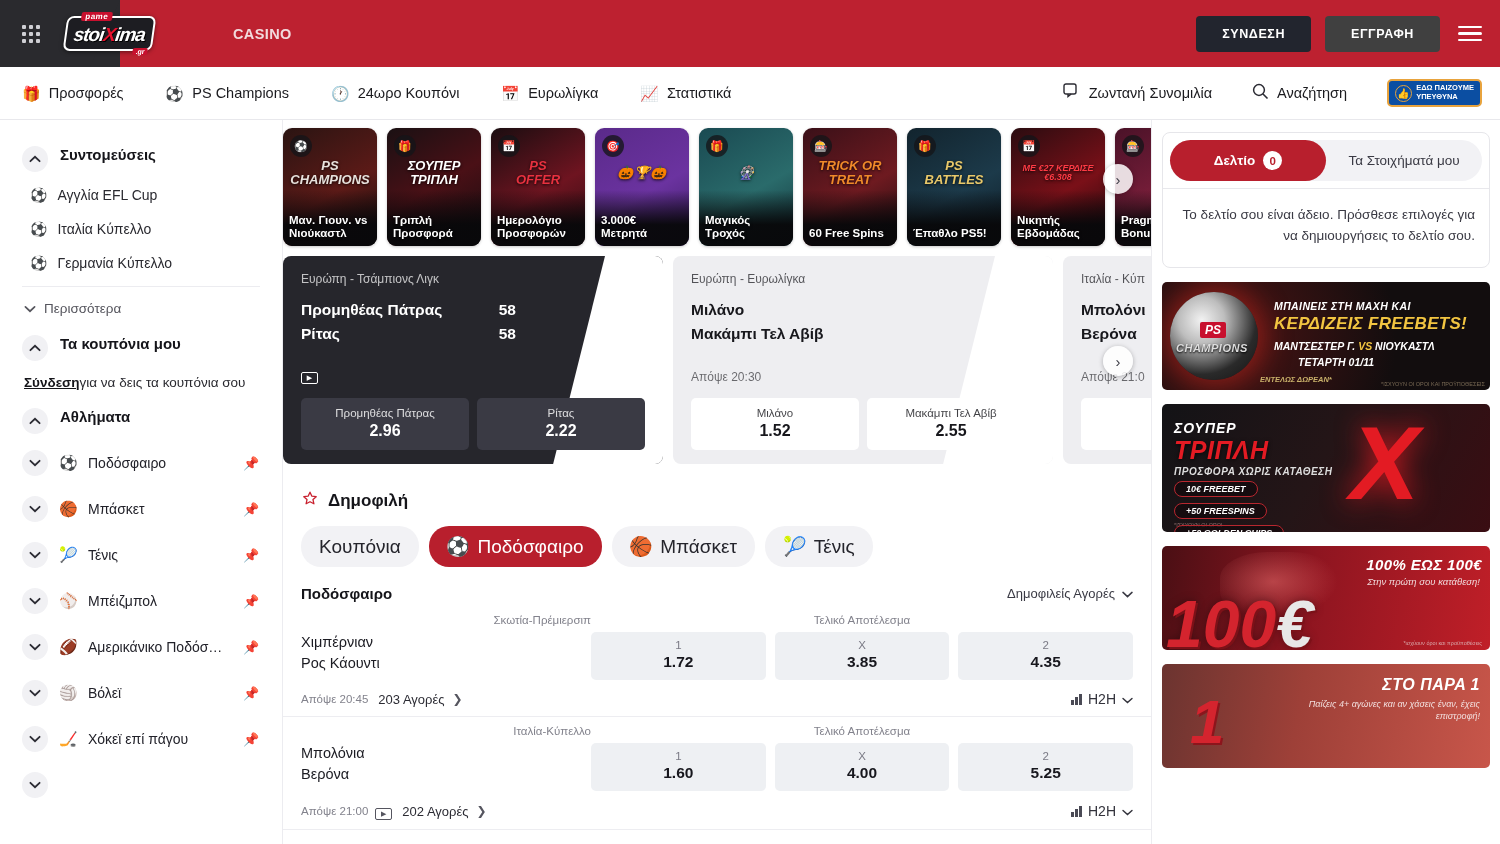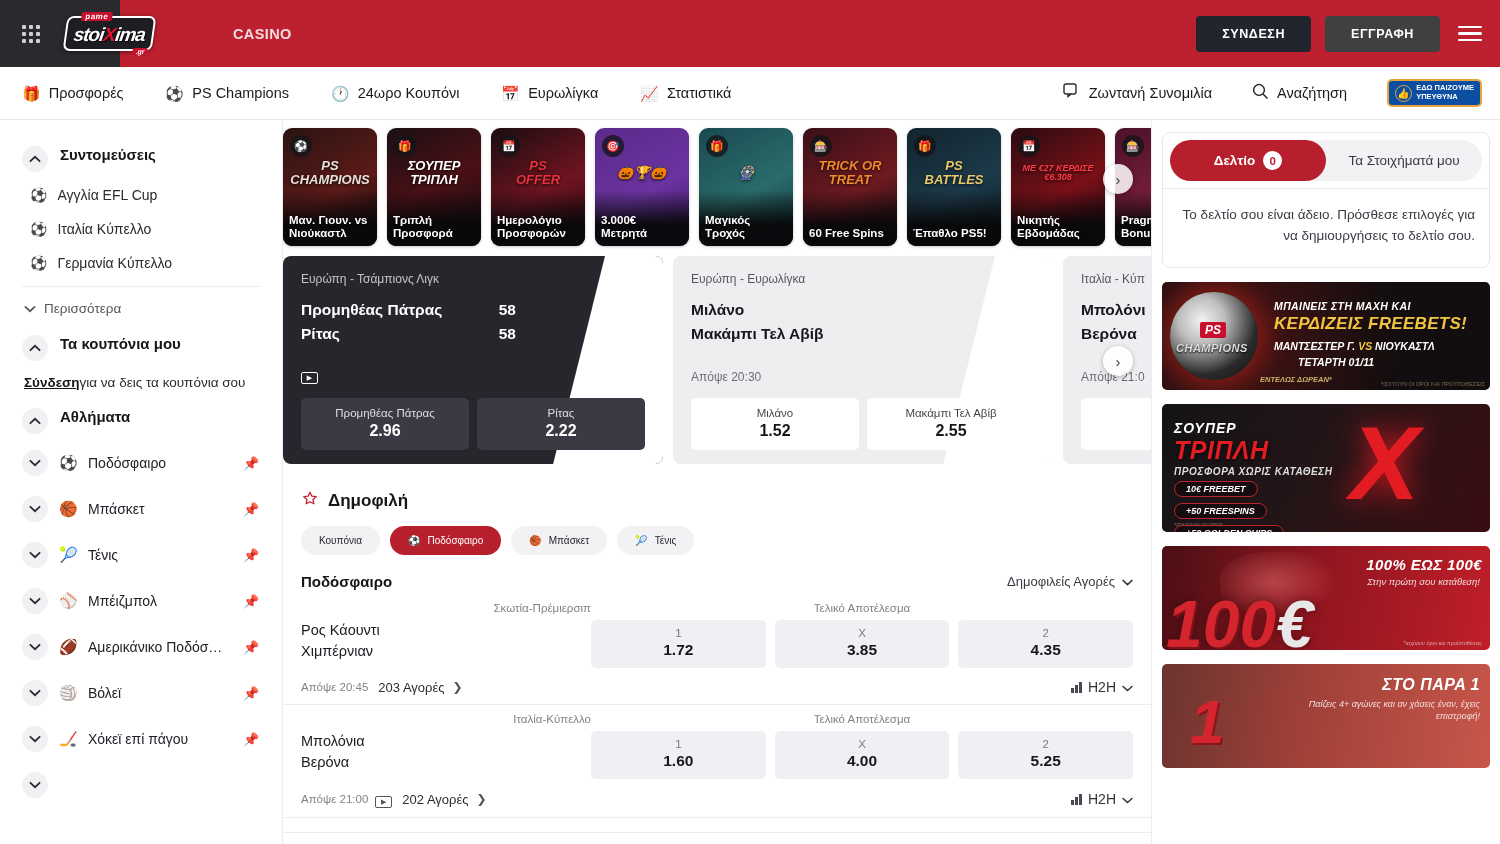--- a/index.html
+++ b/index.html
@@ -183,21 +183,21 @@
   .live-card.light .odd-btn { background: #ffffff; }
   .odd-btn .on { font-size: 11.5px; opacity: .82; display: block; }
   .odd-btn .ov { font-size: 16px; font-weight: bold; display: block; margin-top: 3px; }
 
   
   .pop-head { display: flex; align-items: center; gap: 9px; margin: 26px 0 14px 18px; }
   .pop-head .t { font-size: 17px; font-weight: bold; color: #15151a; }
   .pills { display: flex; gap: 10px; margin-left: 18px; }
   .pill {
     display: flex; align-items: center; gap: 7px; border-radius: 20px;
-    padding: 9px 18px; font-size: 10px; background: #f2f2f5; color: #25252c; cursor: pointer;
+    padding: 9px 18px; font-size: 19px; background: #f2f2f5; color: #25252c; cursor: pointer;
   }
   .pill.active { background: #b81f2d; color: #fff; }
   .sec-title-row { display: flex; align-items: center; margin: 18px 18px 4px 18px; }
   .sec-title { font-size: 15px; font-weight: bold; color: #15151a; }
   .mk-select { margin-left: auto; display: flex; align-items: center; gap: 7px; font-size: 13px; color: #3a3a44; cursor: pointer; }
 
   
   .match { border-bottom: 1px solid #ededf1; padding: 8px 18px 6px 18px; }
   .m-top { display: flex; }
   .m-left { width: 290px; }
@@ -701,22 +701,22 @@
                 <path d="M1 1.4L5.5 5.6 10 1.4" fill="none" stroke="#3a3a44" stroke-width="1.5" stroke-linecap="round"></path>
               </svg>
           </span>
         </span>
       </div>
 
       <div class="match">
         <div class="m-top">
           <div class="m-left">
             <div class="m-league">Σκωτία-Πρέμιερσιπ</div>
+            <div class="m-team">Χιμπέρνιαν</div>
             <div class="m-team">Ρος Κάουντι</div>
-            <div class="m-team">Χιμπέρνιαν</div>
           </div>
           <div class="m-odds-wrap">
             <div class="m-mkt">Τελικό Αποτέλεσμα</div>
             <div class="m-odds">
               <div class="m-odd">
                 <span class="on">1</span>
                 <span class="ov">1.72</span>
               </div>
               <div class="m-odd">
                 <span class="on">X</span>

